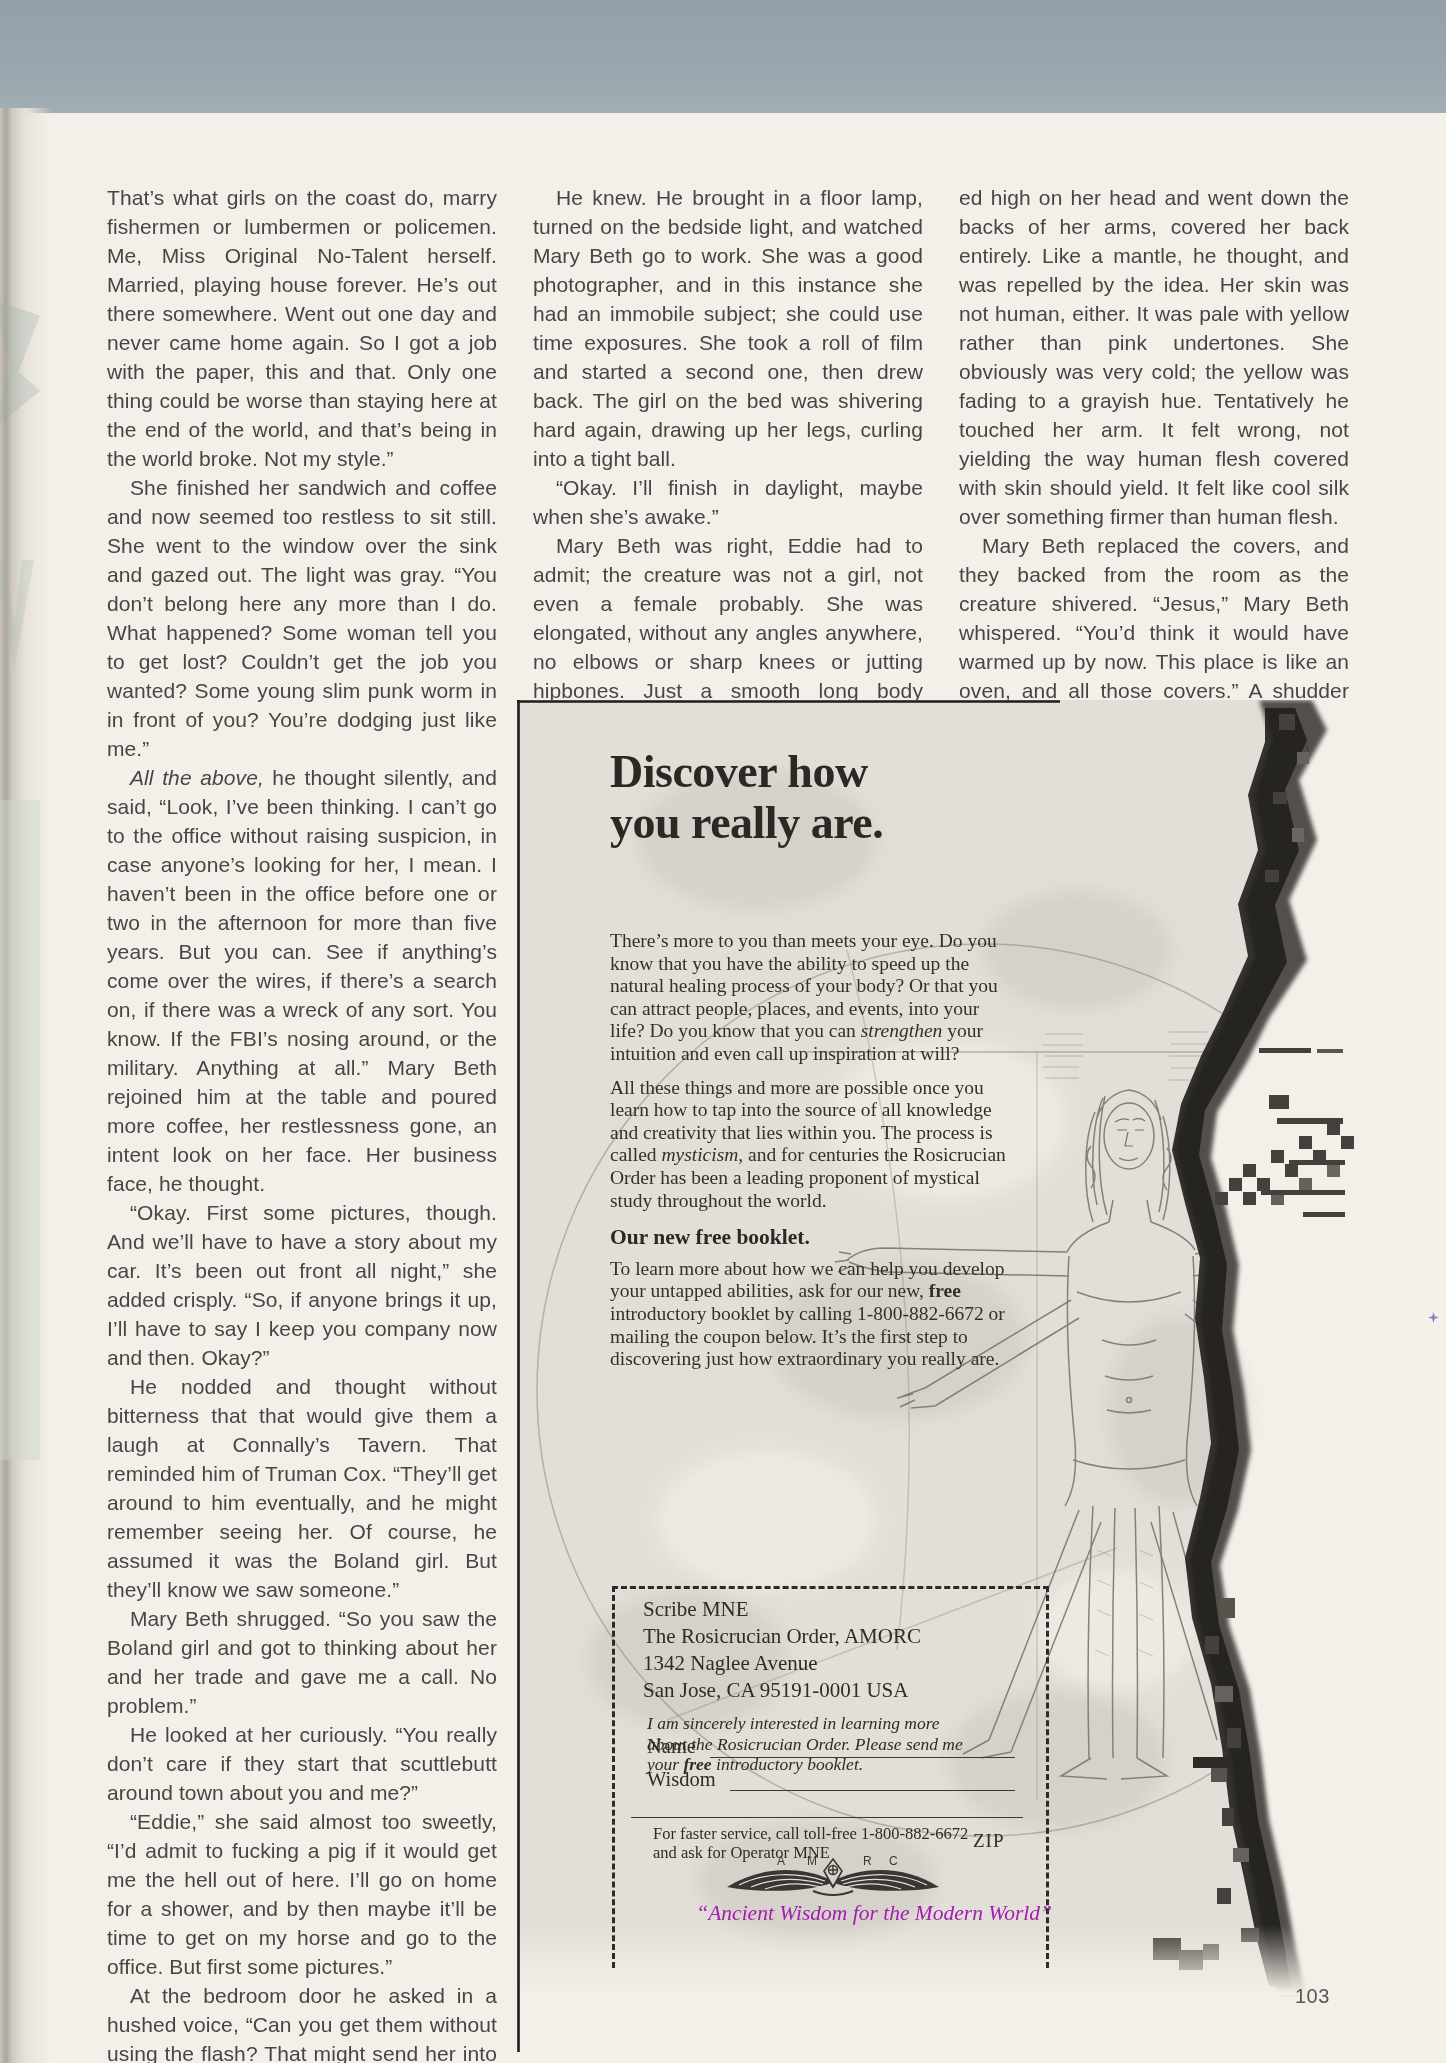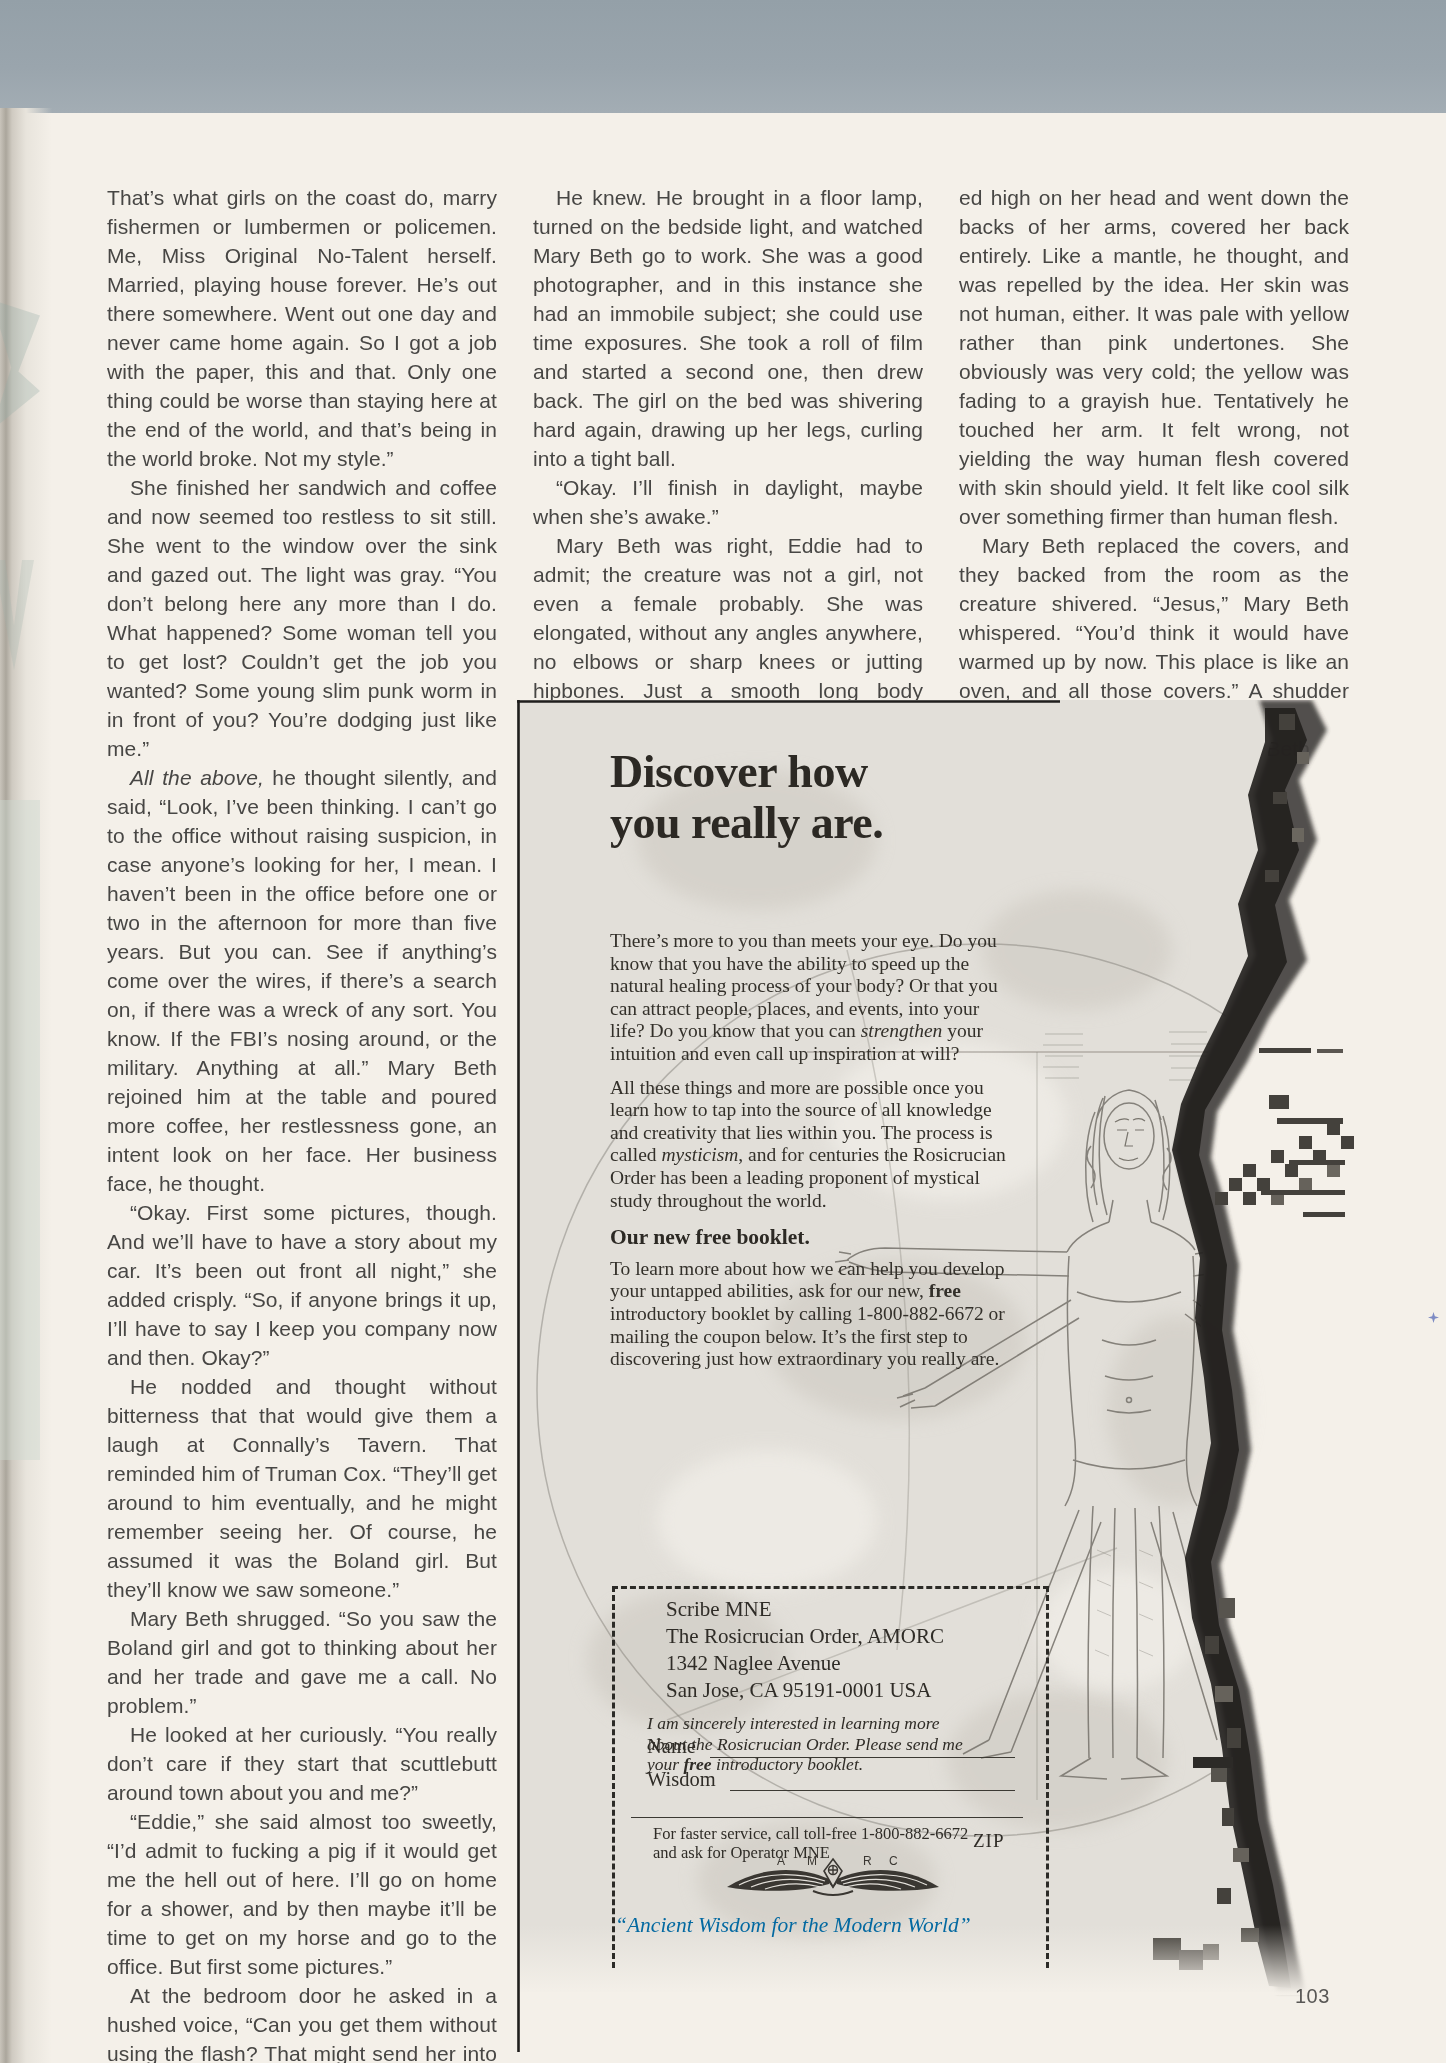--- a/index.html
+++ b/index.html
@@ -36,34 +36,34 @@
   .ad-body{position:absolute;left:93px;top:230px;width:402px;font-family:"Liberation Serif",serif;
     font-size:19.5px;line-height:22.6px;color:#33302a;}
   .ad-body p{margin:0 0 11px 0;}
   .ad-sub{font-weight:bold;font-size:21.5px;margin:14px 0 9px 0;color:#2c2924;}
   .seg-i{font-style:italic;} .seg-b{font-weight:bold;} .seg-bi{font-weight:bold;font-style:italic;}
 
   
   .coupon{position:absolute;left:95px;top:886px;width:437px;height:382px;
     border:3.5px dashed #2c2b27;border-bottom:none;box-sizing:border-box;
     font-family:"Liberation Serif",serif;color:#2f2c27;}
-  .addr{margin:7px 0 0 51px;font-size:21px;line-height:27px;}
+  .addr{margin:7px 0 0 28px;font-size:21px;line-height:27px;}
   .pledge{margin:9px 0 0 32px;width:336px;font-size:17.5px;line-height:20.5px;font-style:italic;}
   .frow{position:absolute;left:32px;width:368px;display:flex;align-items:flex-end;font-size:20.5px;text-align:right;}
   .frow .lab{flex:none;margin-right:14px;}
   .frow .fline{flex:1;border-bottom:1.6px solid #3b3933;height:20px;}
   .row-name{top:146px;} .row-address{top:179px;}
   .full-line{position:absolute;left:16px;top:228px;width:392px;border-top:1.6px solid #3b3933;}
   .smallprint{position:absolute;left:38px;top:236px;font-size:16.5px;line-height:18.5px;}
   .zip{position:absolute;left:358px;top:241px;font-size:19px;letter-spacing:1px;}
   .logo{position:absolute;left:102px;top:268px;width:232px;height:52px;}
   .logo .ltr{position:absolute;top:-3px;font-size:12px;color:#3a3732;font-family:"Liberation Sans",sans-serif;}
   .ltr-a{left:60px;} .ltr-m{left:90px;} .ltr-r{left:146px;} .ltr-c{left:172px;}
-  .tagline{position:absolute;left:0;top:324px;width:437px;text-align:left;font-style:italic;
-    font-size:21.5px;color:#0369a1;}
+  .tagline{position:absolute;left:0;top:312px;width:437px;text-align:right;font-style:italic;
+    font-size:21.5px;color:#a21caf;}
 </style>
 </head>
 <body>
 
 <div id="stage">
   <div class="top-strip"></div>
   <div class="left-curl"></div>
   <div class="edge-tint"></div>
   <div class="ghost-a"></div>
   <div class="ghost-v"></div>

